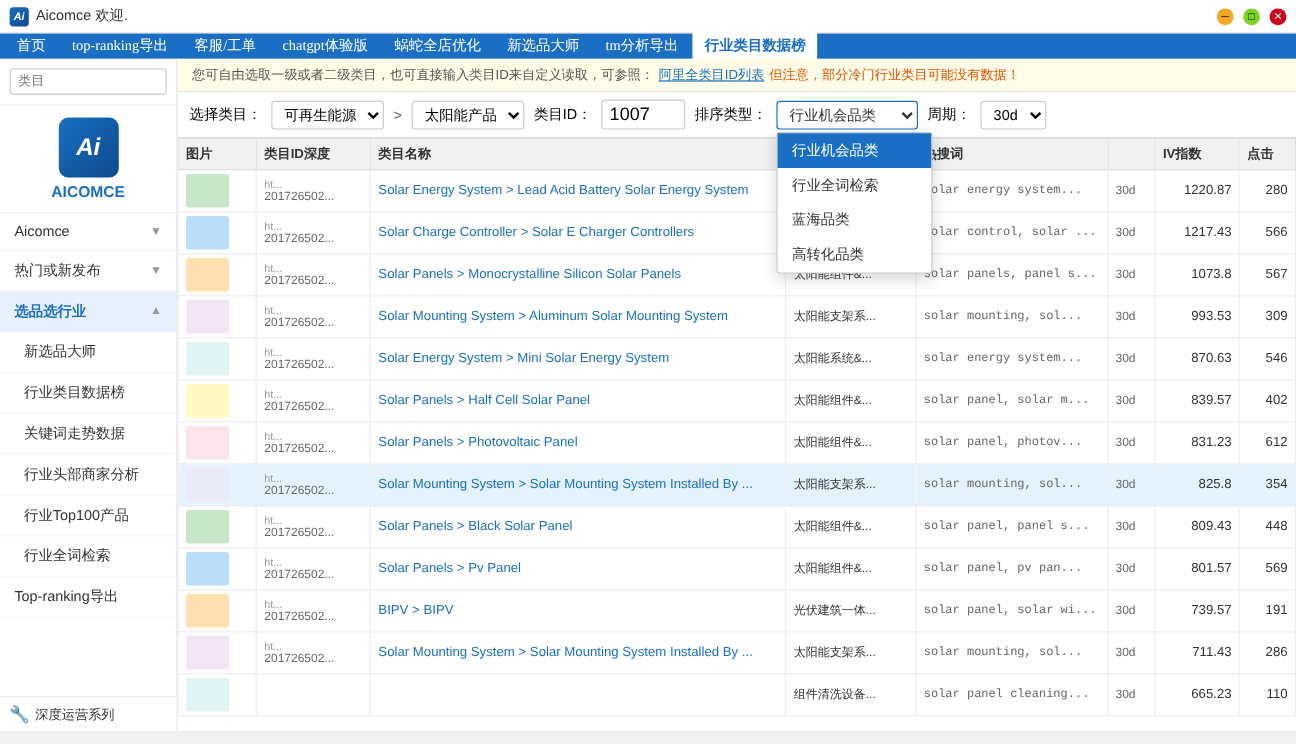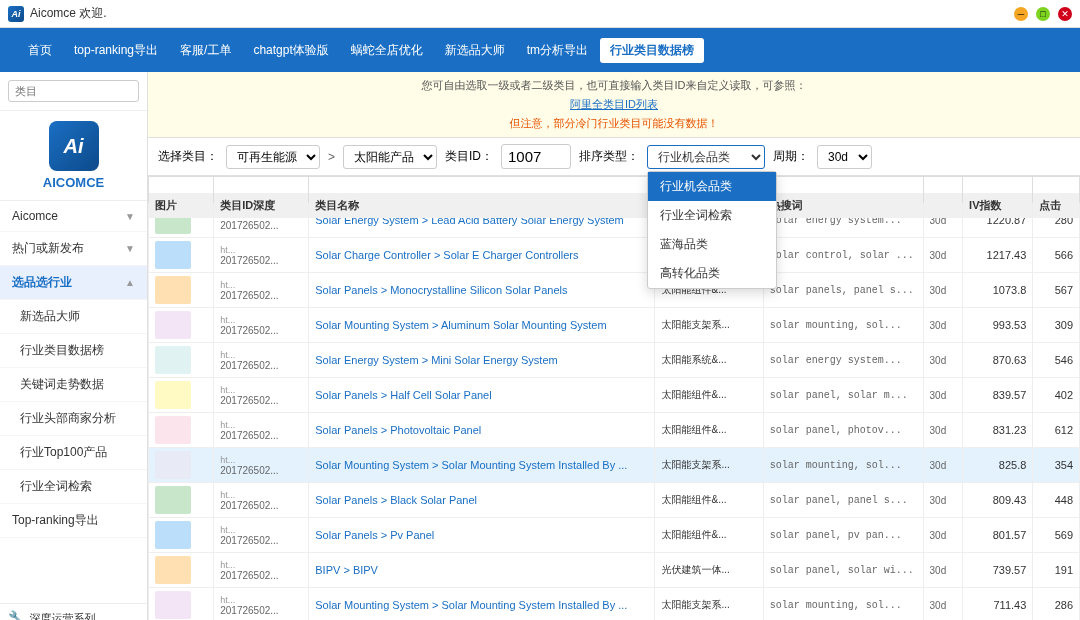--- a/index.html
+++ b/index.html
@@ -19,25 +19,26 @@
     .title-bar-title { font-size: 12px; color: #333; }
     .title-bar-controls { display: flex; gap: 8px; align-items: center; }
     .title-btn { width: 14px; height: 14px; border-radius: 50%; border: none; cursor: pointer; font-size: 9px; display: flex; align-items: center; justify-content: center; }
     .title-btn.min { background: #f5a623; }
     .title-btn.max { background: #7ed321; }
     .title-btn.close { background: #d0021b; color: #fff; }
 
     
     .nav-bar {
       background: #1a6fc4;
-      height: 44px;
-      display: flex;
-      align-items: center;
-      padding: 0 18px;
+      height: 21px;
+      display: flex;
+      align-items: center;
+      padding: 0 4px;
       gap: 2px;
+      font-family: Liberation Serif, serif;
     }
     .nav-item {
       color: #fff;
       padding: 4px 10px;
       cursor: pointer;
       font-size: 12px;
       border-radius: 3px;
       white-space: nowrap;
     }
     .nav-item.active { background: #fff; color: #1a6fc4; font-weight: bold; }
@@ -115,21 +116,20 @@
     .info-bar {
       background: #fffde7;
       padding: 6px 12px;
       font-size: 11px;
       color: #555;
       border-bottom: 1px solid #e0e0e0;
       display: flex;
       gap: 4px;
       align-items: center;
       flex-wrap: wrap;
-      flex-direction: column;
     }
     .info-bar a { color: #1a6fc4; text-decoration: underline; cursor: pointer; }
     .info-bar .warn { color: #e65100; }
 
     
     .filter-bar {
       background: #fff;
       padding: 6px 10px;
       border-bottom: 1px solid #e0e0e0;
       display: flex;
@@ -228,21 +228,21 @@
     }
     thead th {
       background: #f0f0f0;
       border: 1px solid #ddd;
       padding: 5px 6px;
       text-align: left;
       font-weight: bold;
       color: #333;
       white-space: nowrap;
       position: sticky;
-      top: 16px;
+      top: 0;
       z-index: 1;
     }
     tbody tr { border-bottom: 1px solid #eee; }
     tbody tr.highlighted { background: #fff8e1; }
     tbody tr.selected { background: #e3f2fd; }
     tbody td {
       border: 1px solid #eee;
       padding: 3px 6px;
       vertical-align: middle;
       color: #333;

